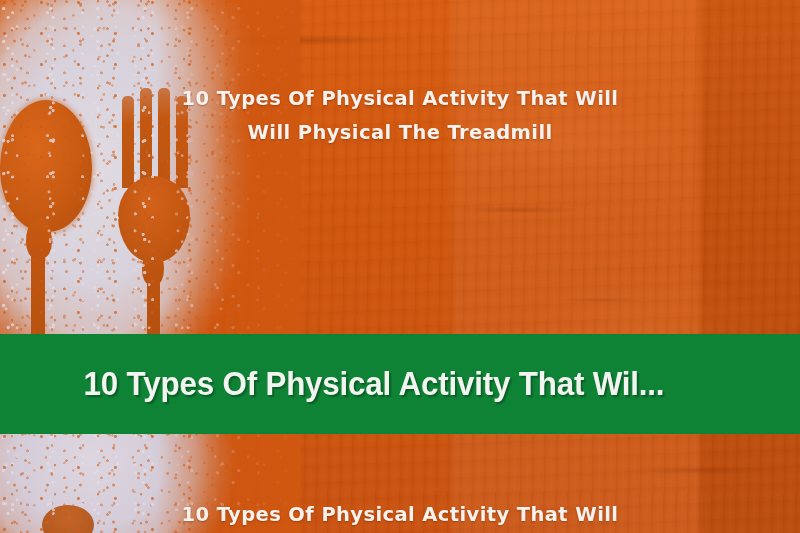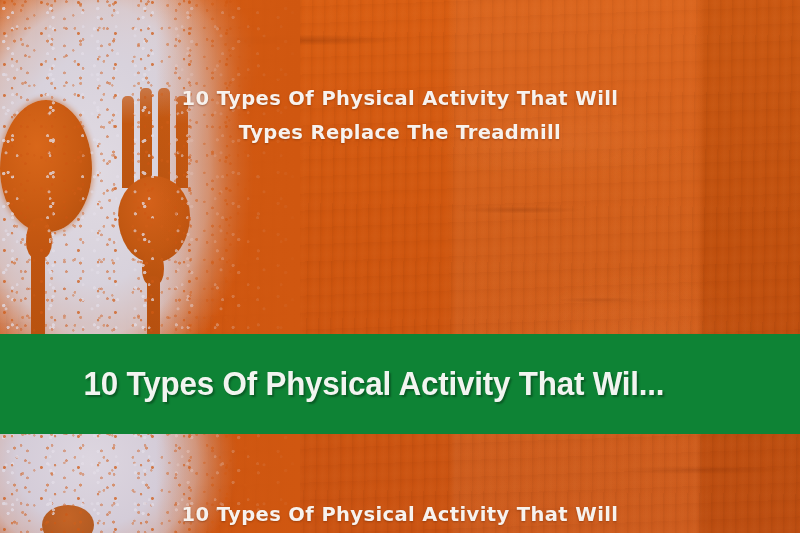--- a/index.html
+++ b/index.html
@@ -279,21 +279,21 @@
     <div class="fork-handle"></div>
 
     <div class="lower-blob"></div>
 
     <div class="powder-speckle"></div>
     <div class="powder-edge-fade"></div>
   </div>
 
   <div class="heading-top">
     <span class="line">10 Types Of Physical Activity That Will</span>
-    <span class="line">Types Replace The Treadmill</span>
+    <span class="line">Will Physical The Treadmill</span>
   </div>
 
   <div class="banner">
     <div class="banner-title">10 Types Of Physical Activity That Wil...</div>
   </div>
 
   <div class="heading-bottom">
     <span class="line">10 Types Of Physical Activity That Will</span>
   </div>
 

